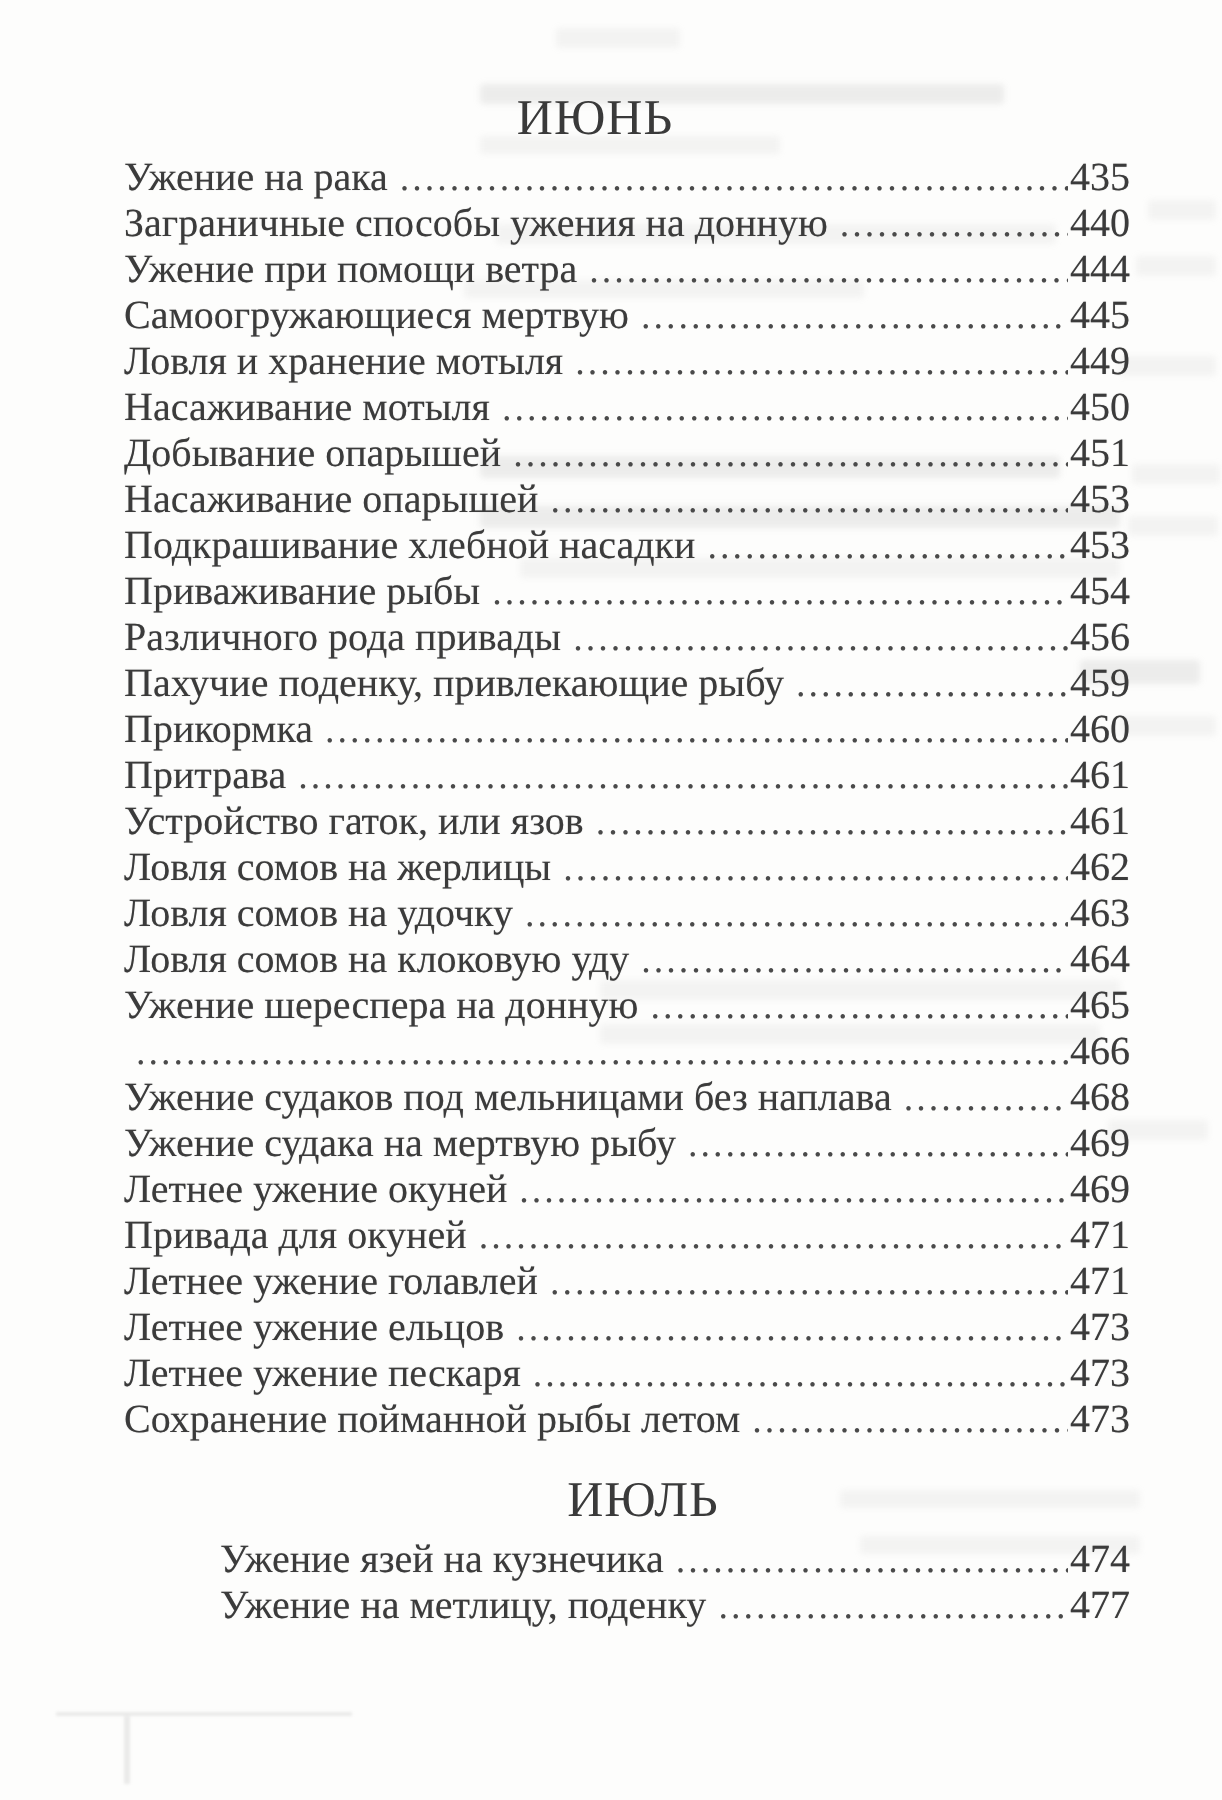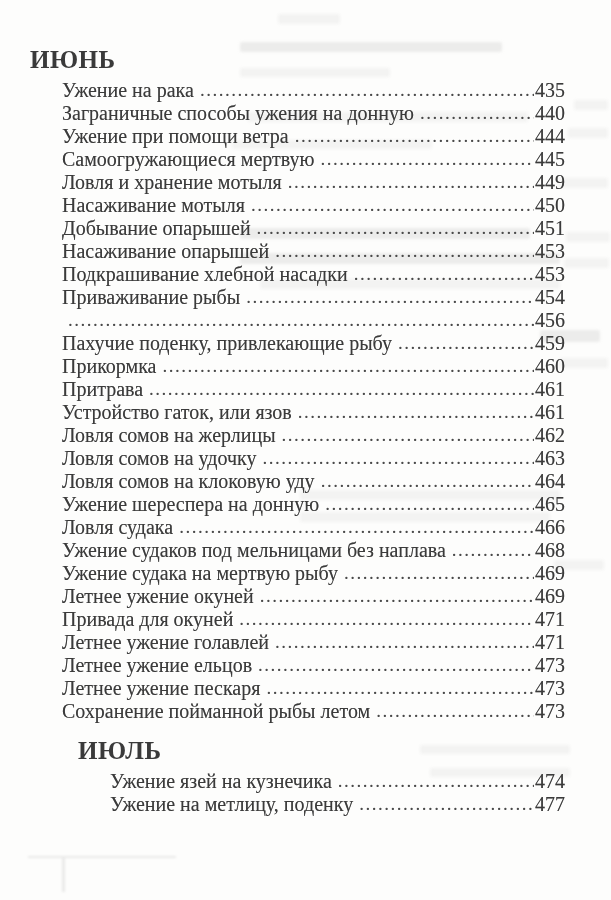--- a/index.html
+++ b/index.html
@@ -24,29 +24,30 @@
   }
   .toc-section + .toc-section {
     margin-top: 14px;
     margin-left: 48px;
   }
   .section-heading {
     font-size: 25px;
     line-height: 30px;
     letter-spacing: 0.5px;
     margin: 0 0 3px 0;
-    font-weight: bold;
+    font-weight: normal;
     color: #3a3a3a;
+    text-align: center;
   }
   .section-entries {
     padding-left: 32px;
   }
   .toc-row {
     display: flex;
-    align-items: center;
+    align-items: flex-start;
     font-size: 20px;
     line-height: 22px;
     white-space: nowrap;
   }
   .toc-title {
     flex: 0 0 auto;
     text-shadow: 0 0 0.4px rgba(60,60,60,0.45);
   }
   .toc-leader {
     flex: 1 1 auto;
@@ -167,20 +168,21 @@
     <span class="toc-page">453</span>
   </div>
 
   <div class="toc-row">
     <span class="toc-title">Приваживание рыбы</span>
     <span class="toc-leader"></span>
     <span class="toc-page">454</span>
   </div>
 
   <div class="toc-row">
+    <span class="toc-title">Различного рода привады</span>
     <span class="toc-leader"></span>
     <span class="toc-page">456</span>
   </div>
 
   <div class="toc-row">
     <span class="toc-title">Пахучие поденку, привлекающие рыбу</span>
     <span class="toc-leader"></span>
     <span class="toc-page">459</span>
   </div>
 
@@ -220,21 +222,20 @@
     <span class="toc-page">464</span>
   </div>
 
   <div class="toc-row">
     <span class="toc-title">Ужение шереспера на донную</span>
     <span class="toc-leader"></span>
     <span class="toc-page">465</span>
   </div>
 
   <div class="toc-row">
-    <span class="toc-title">Ловля судака</span>
     <span class="toc-leader"></span>
     <span class="toc-page">466</span>
   </div>
 
   <div class="toc-row">
     <span class="toc-title">Ужение судаков под мельницами без наплава</span>
     <span class="toc-leader"></span>
     <span class="toc-page">468</span>
   </div>
 

